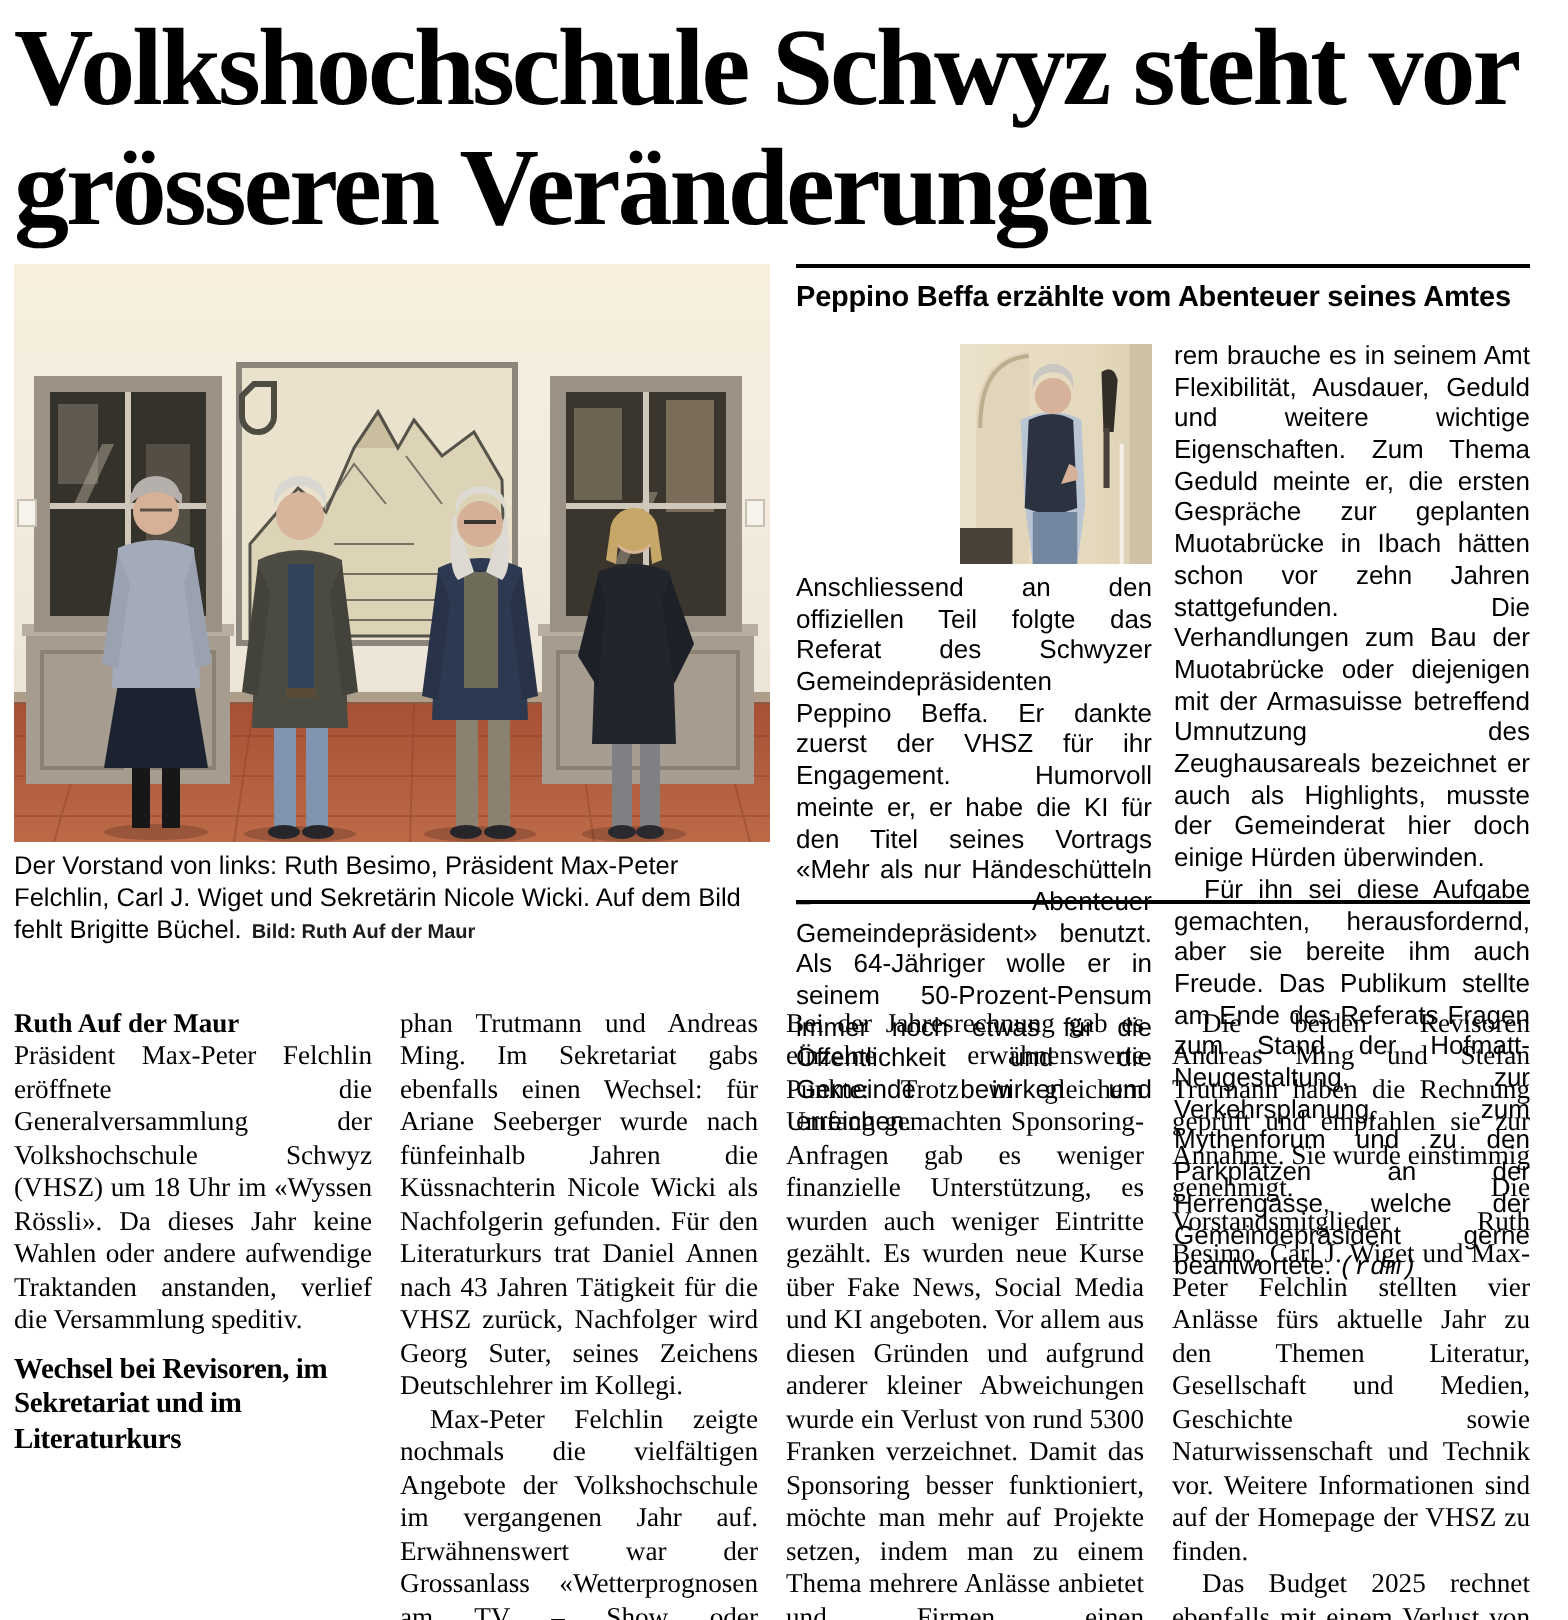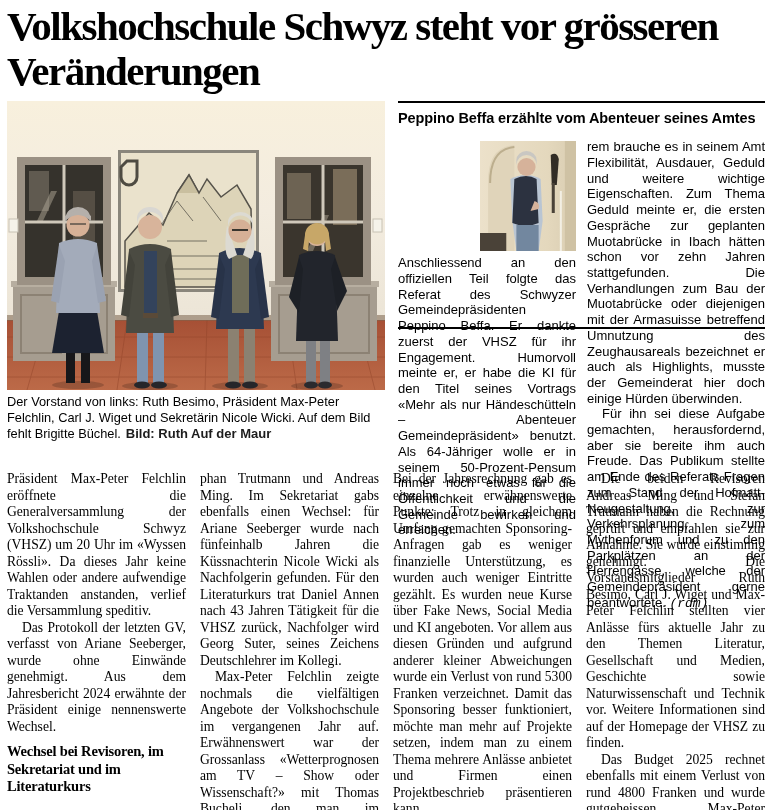--- a/index.html
+++ b/index.html
@@ -2,37 +2,37 @@
 <html><head>
 <meta charset="utf-8">
 <style>
   html,body{margin:0;padding:0;background:#fff;}
   body{width:784px;height:810px;overflow:hidden;color:#000;
        font-family:"Liberation Serif",serif;-webkit-font-smoothing:antialiased;}
   .page{padding:4px 19px 0 7px;}
 
   
   .headline{font-family:"Liberation Serif",serif;font-weight:bold;
-            font-size:41px;line-height:1.09;letter-spacing:-1.5px;
+            font-size:55px;line-height:1.09;letter-spacing:-1.5px;
             margin:0 0 8px 0;}
   .subheadline{font-family:"Liberation Serif",serif;font-weight:bold;
                font-size:17.5px;line-height:1.2;margin:0 0 13px 0;letter-spacing:-0.2px;}
 
   
   .middle{display:flex;align-items:flex-start;}
   .figure-wrap{width:378px;flex:0 0 378px;}
   .main-photo{display:block;width:378px;height:289px;background:#efe9dc;}
   .caption{font-family:"Liberation Sans",sans-serif;font-size:12.8px;
            line-height:16px;margin-top:4px;text-align:left;}
-  .credit{font-size:13px;font-weight:bold;color:#1c1c1c;margin-left:5px;
+  .credit{font-size:10px;font-weight:bold;color:#1c1c1c;margin-left:5px;
           letter-spacing:0;white-space:nowrap;}
 
   
   .sidebar{flex:1;margin-left:13px;border-top:2.5px solid #000;
-           border-bottom:2.5px solid #000;height:228px;box-sizing:border-box;
+           border-bottom:2.5px solid #000;height:320px;box-sizing:border-box;
            padding-top:7px;font-family:"Liberation Sans",sans-serif;}
   .sidebar-title{font-size:14.5px;font-weight:bold;margin:0 0 13px 0;
                  letter-spacing:-0.1px;}
   .sidebar-cols{display:flex;gap:11px;}
   .sidebar-col{flex:1;font-size:13px;line-height:15.7px;text-align:justify;}
   .sidebar-col p{margin:0;}
   .inset-photo{float:right;width:96px;height:110px;margin:2px 0 4px 7px;
                background:#e7dcc4;}
   .sig{font-style:italic;font-family:Liberation Mono, monospace;}
 
@@ -206,22 +206,22 @@
         <div class="sidebar-col">
           <p>rem brauche es in seinem Amt Flexibilität, Ausdauer, Geduld und weitere wichtige Eigenschaften. Zum Thema Geduld meinte er, die ersten Gespräche zur geplanten Muotabrücke in Ibach hätten schon vor zehn Jahren stattgefunden. Die Verhandlungen zum Bau der Muotabrücke oder diejenigen mit der Armasuisse betreffend Umnutzung des Zeughausareals bezeichnet er auch als Highlights, musste der Gemeinderat hier doch einige Hürden überwinden.</p>
           <p class="indent"><span>Für ihn sei diese Aufgabe gemachten, herausfordernd, aber sie bereite ihm auch Freude. Das Publikum stellte am Ende des Referats Fragen zum Stand der Hofmatt-Neugestaltung, zur Verkehrsplanung, zum Mythenforum und zu den Parkplätzen an der Herrengasse, welche der Gemeindepräsident gerne beantwortete.</span> <span class="sig">(rdm)</span></p>
         </div>
       </div>
     </div>
   </div>
 
   <div class="article">
     <div class="article-col">
-      <p>Präsident Max-Peter Felchlin eröffnete die Generalversammlung der Volkshochschule Schwyz (VHSZ) um 20 Uhr im «Wyssen Rössli». Da dieses Jahr keine Wahlen oder andere aufwendige Traktanden anstanden, verlief die Versammlung speditiv.</p>
-      <p class="indent">Das Protokoll der letzten GV, verfasst von Ariane Seeberger, wurde ohne Einwände genehmigt. Aus dem Jahresbericht 2024 erwähnte der Präsident einige nennenswerte Wechsel.</p>
+      <p class="byline">Ruth Auf der Maur</p>
+      <p>Präsident Max-Peter Felchlin eröffnete die Generalversammlung der Volkshochschule Schwyz (VHSZ) um 18 Uhr im «Wyssen Rössli». Da dieses Jahr keine Wahlen oder andere aufwendige Traktanden anstanden, verlief die Versammlung speditiv.</p>
       <h3 class="subhead2">Wechsel bei Revisoren, im Sekretariat und im Literaturkurs</h3>
 
     </div>
     <div class="article-col">
       <p>phan Trutmann und Andreas Ming. Im Sekretariat gabs ebenfalls einen Wechsel: für Ariane Seeberger wurde nach fünfeinhalb Jahren die Küssnachterin Nicole Wicki als Nachfolgerin gefunden. Für den Literaturkurs trat Daniel Annen nach 43 Jahren Tätigkeit für die VHSZ zurück, Nachfolger wird Georg Suter, seines Zeichens Deutschlehrer im Kollegi.</p>
       <p class="indent">Max-Peter Felchlin zeigte nochmals die vielfältigen Angebote der Volkshochschule im vergangenen Jahr auf. Erwähnenswert war der Grossanlass «Wetterprognosen am TV – Show oder Wissenschaft?» mit Thomas Bucheli, den man im Mythenforum durchführte. Trotz Werbung kamen nur 70 Personen an den Anlass, für den Organisationsaufwand wäre mehr Publikum wünschenswert gewesen. Der Jahres-</p>
     </div>
     <div class="article-col">
       <p>Bei der Jahresrechnung gab es einzelne erwähnenswerte Punkte: Trotz in gleichem Umfang gemachten Sponsoring-Anfragen gab es weniger finanzielle Unterstützung, es wurden auch weniger Eintritte gezählt. Es wurden neue Kurse über Fake News, Social Media und KI angeboten. Vor allem aus diesen Gründen und aufgrund anderer kleiner Abweichungen wurde ein Verlust von rund 5300 Franken verzeichnet. Damit das Sponsoring besser funktioniert, möchte man mehr auf Projekte setzen, indem man zu einem Thema mehrere Anlässe anbietet und Firmen einen Projektbeschrieb präsentieren kann.</p>
     </div>

